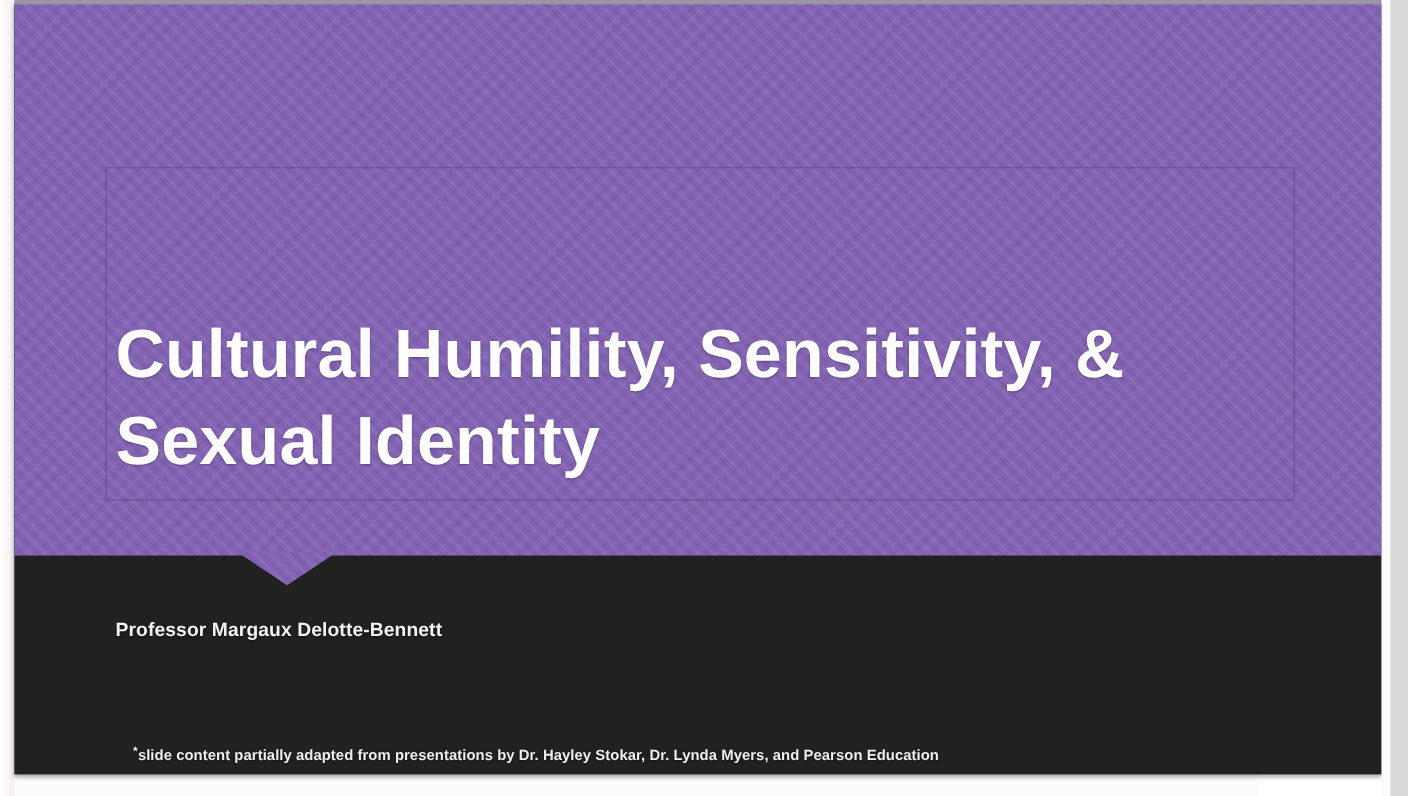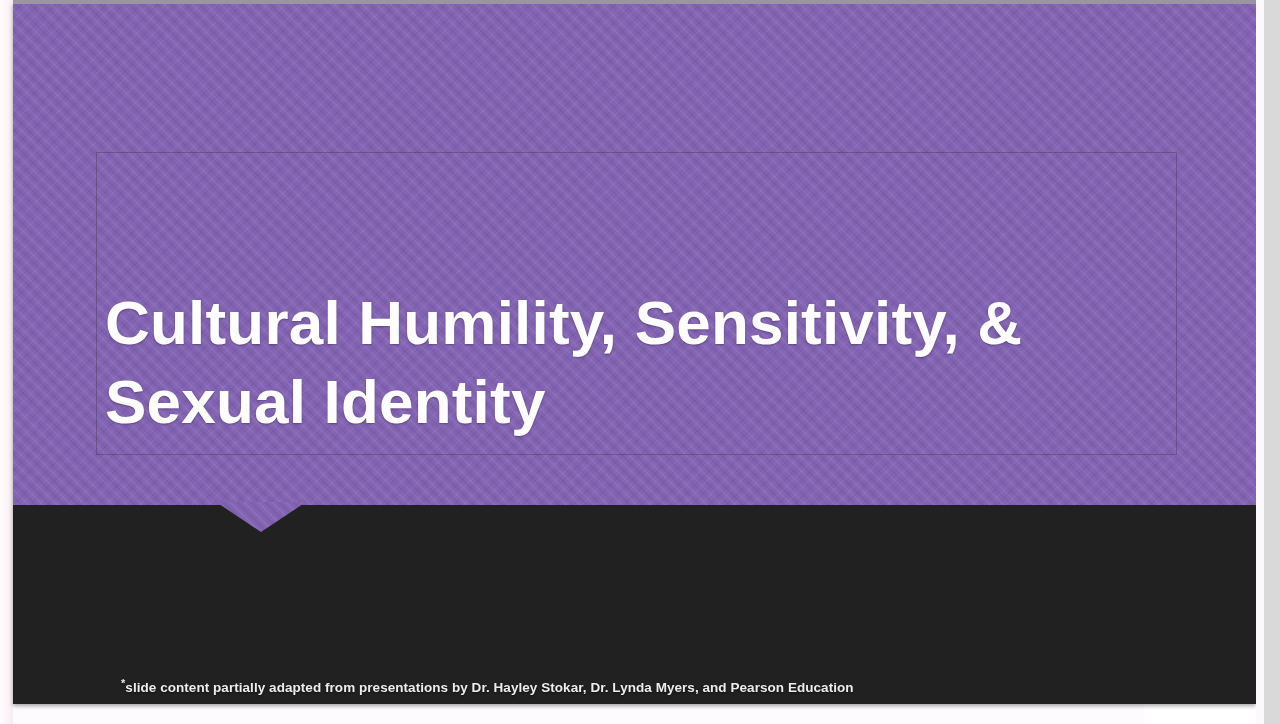--- a/index.html
+++ b/index.html
@@ -177,20 +177,21 @@
 
     <div id="hero"></div>
     <div id="hero-pointer"></div>
     <div id="hero-pointer-tex"></div>
 
     <div id="title-frame"></div>
 
     <h1 id="slide-title">Cultural Humility, Sensitivity, &amp;
 Sexual Identity</h1>
 
+    <p id="author">Professor Margaux Delotte-Bennett</p>
 
     <p id="footnote"><span class="fn-star">*</span><span>slide content partially adapted from presentations by Dr. Hayley Stokar,  Dr. Lynda Myers, and Pearson Education</span></p>
 
   </div>
 
   <div id="slide-top-border"></div>
 
   <div id="right-gap"></div>
 
   <div id="scroll-gutter">

